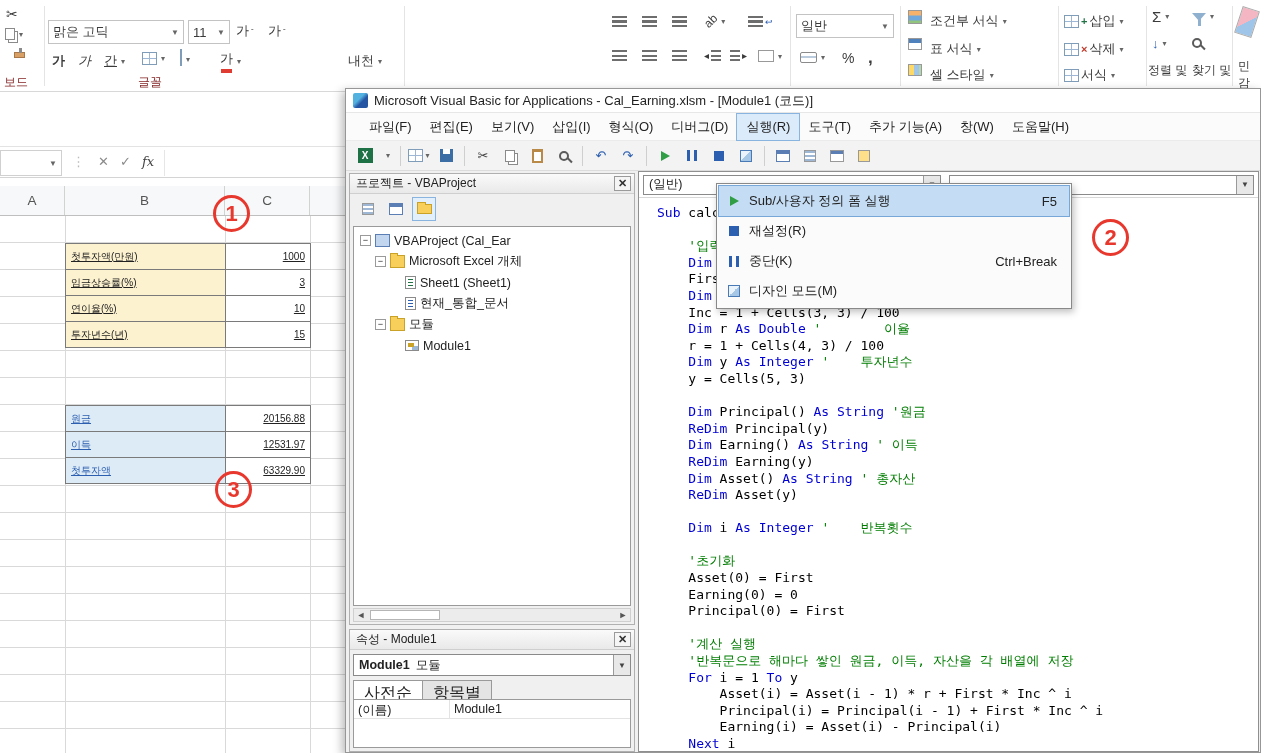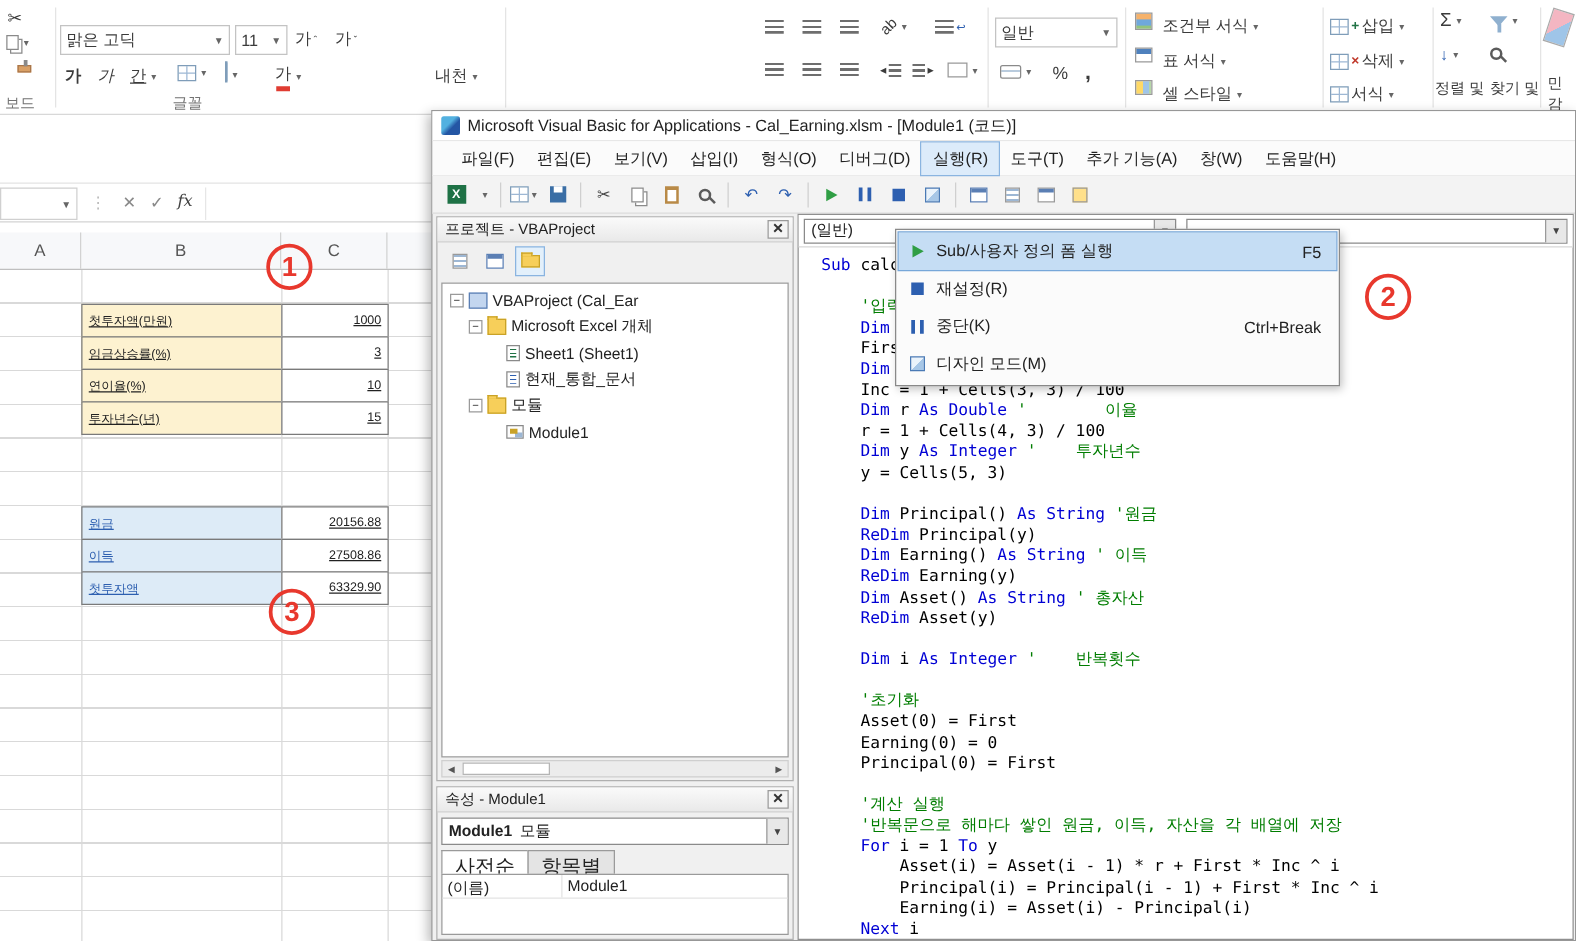--- a/index.html
+++ b/index.html
@@ -6,21 +6,21 @@
   html, body { width: 1261px; height: 753px; overflow: hidden; }
   body { position: relative; font-family: "Liberation Sans", sans-serif; background: #fff; color: #222; }
 
   
   #ribbon { position: absolute; left: 0; top: 0; width: 1261px; height: 92px; background: #fff; border-bottom: 1px solid #d8d8d8; font-size: 13px; color: #3b3b3b; }
   .rb-divider { position: absolute; top: 6px; height: 80px; width: 1px; background: #e4e4e4; }
   .combo { position: absolute; border: 1px solid #c3c3c3; background: #fff; display: flex; align-items: center; padding: 0 4px; font-size: 13px; }
   .combo .arr { margin-left: auto; font-size: 8px; color: #666; }
   .rbtn { position: absolute; display: flex; align-items: center; justify-content: center; gap: 2px; color: #3b3b3b; }
   .small-arr { font-size: 8px; color: #666; margin-left: 2px; }
-  .grp-label { position: absolute; font-size: 12px; color: #737373; }
+  .grp-label { position: absolute; font-size: 12px; color: #7f1d1d; }
   .bar3 { width: 15px; height: 11px; background: repeating-linear-gradient(to bottom,#6e6e6e 0 2px,transparent 2px 4.5px); }
   .i-grid { width: 15px; height: 13px; border: 1px solid #7f9db9; background:
       linear-gradient(#9db7d4,#9db7d4) 50% 0/1px 100% no-repeat,
       linear-gradient(#9db7d4,#9db7d4) 0 50%/100% 1px no-repeat, #fff; position: relative; }
   .cbar { position: relative; padding-bottom: 4px; }
   .cbar::after { content: ""; position: absolute; left: 1px; right: 1px; bottom: -1px; height: 4px; }
   .cbar.y::after { background: #ffd400; }
   .cbar.r::after { background: #e03c32; }
   .i-copy { width: 10px; height: 12px; border: 1px solid #8a8a8a; background: #fff; box-shadow: 3px 3px 0 -1px #fff, 3px 3px 0 0 #8a8a8a; }
   .i-painter { width: 11px; height: 6px; background: #d9a066; border: 1px solid #a9764a; position: relative; }
@@ -361,21 +361,21 @@
         <div class="sc vc">15</div>
       </div>
     </div>
   <div class="stable" style="top:189px" id="table2">
       <div class="sr">
         <div class="sc lc blue">원금</div>
         <div class="sc vc">20156.88</div>
       </div>
       <div class="sr">
         <div class="sc lc blue">이득</div>
-        <div class="sc vc">27508.86</div>
+        <div class="sc vc">12531.97</div>
       </div>
       <div class="sr">
         <div class="sc lc blue">첫투자액</div>
         <div class="sc vc">63329.90</div>
       </div>
     </div>
 </div>
 
 <div id="vba">
   <div class="vtitle">

